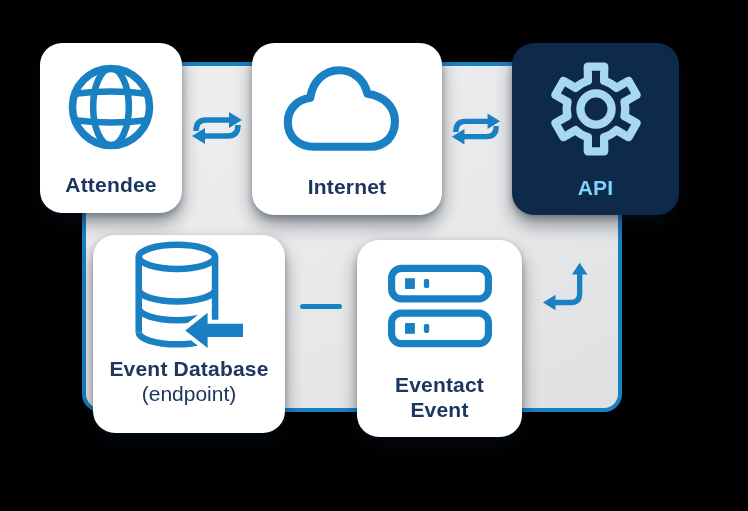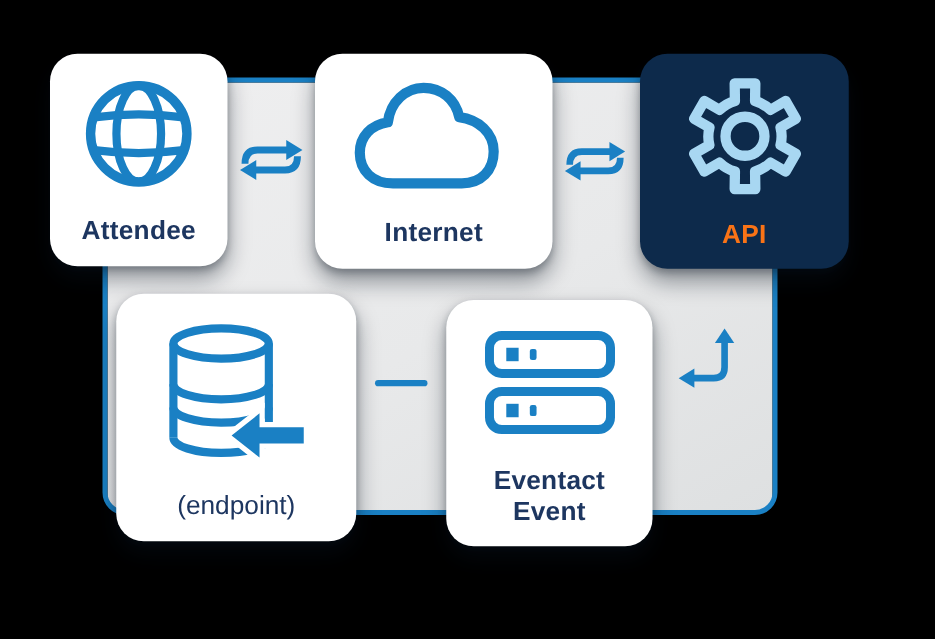--- a/index.html
+++ b/index.html
@@ -16,24 +16,24 @@
   .icon-wrap{flex:1 1 auto;display:flex;align-items:center;justify-content:center;width:100%;}
   .label{color:#1d3660;font-weight:bold;font-size:21px;text-align:center;
          line-height:1.2;letter-spacing:.2px;}
   .sublabel{color:#1d3660;font-weight:normal;font-size:21px;text-align:center;line-height:1.2;}
 
   .card-attendee{left:40px;top:43px;width:142px;height:170px;}
   .card-attendee .label{margin-bottom:16px;}
   .card-internet{left:252px;top:43px;width:190px;height:172px;}
   .card-internet .label{margin-bottom:16px;text-align:right;}
   .card-api{left:512px;top:43px;width:167px;height:172px;background:#0d2a4b;}
-  .card-api .label{color:#f97316;margin-bottom:15px;}
+  .card-api .label{color:#7dd3fc;margin-bottom:15px;}
   .card-database{left:93px;top:235px;width:192px;height:198px;}
   .card-database .label{margin-bottom:0;}
-  .card-database .sublabel{margin-bottom:16px;}
+  .card-database .sublabel{margin-bottom:27px;}
   .card-server{left:357px;top:240px;width:165px;height:197px;}
   .card-server .label{width:110px;margin-bottom:15px;}
 
   .conn{position:absolute;}
   .conn-swap-1{left:189px;top:100px;}
   .conn-swap-2{left:449px;top:102px;}
   .conn-bent{left:541px;top:261px;}
   .dash-link{position:absolute;left:300px;top:304px;width:42px;height:5px;
              background:#1a80c4;border-radius:2.5px;}
 
@@ -89,20 +89,21 @@
       <svg width="116" height="108" viewBox="0 0 120 116" fill="none">
         <path d="M6,17 V98" stroke="#1a80c4" stroke-width="7"></path>
         <path d="M88,17 V98" stroke="#1a80c4" stroke-width="7"></path>
         <path d="M6,52 A41,13 0 0 0 88,52" stroke="#1a80c4" stroke-width="7"></path>
         <path d="M6,72 A41,13 0 0 0 88,72" stroke="#1a80c4" stroke-width="7"></path>
         <path d="M6,98 A41,13 0 0 0 88,98" stroke="#1a80c4" stroke-width="7"></path>
         <ellipse cx="47" cy="17" rx="41" ry="13" stroke="#1a80c4" stroke-width="7"></ellipse>
         <polygon points="56,96 80,77 80,89 118,89 118,103 80,103 80,115" fill="#1a80c4" stroke="#ffffff" stroke-width="9" stroke-linejoin="miter" paint-order="stroke"></polygon>
       </svg>
     </div>
+    <div class="label">Event Database</div>
     <div class="sublabel">(endpoint)</div>
   </div>
 
   <div class="card card-server">
     <div class="icon-wrap">
       <svg width="104" height="84" viewBox="0 0 116 92" fill="none">
         <rect x="4" y="4" width="108" height="34" rx="11" stroke="#1a80c4" stroke-width="8"></rect>
         <rect x="4" y="54" width="108" height="34" rx="11" stroke="#1a80c4" stroke-width="8"></rect>
         <rect x="19" y="15" width="11" height="12" fill="#1a80c4"></rect>
         <rect x="40" y="16" width="6" height="10" rx="2" fill="#1a80c4"></rect>

